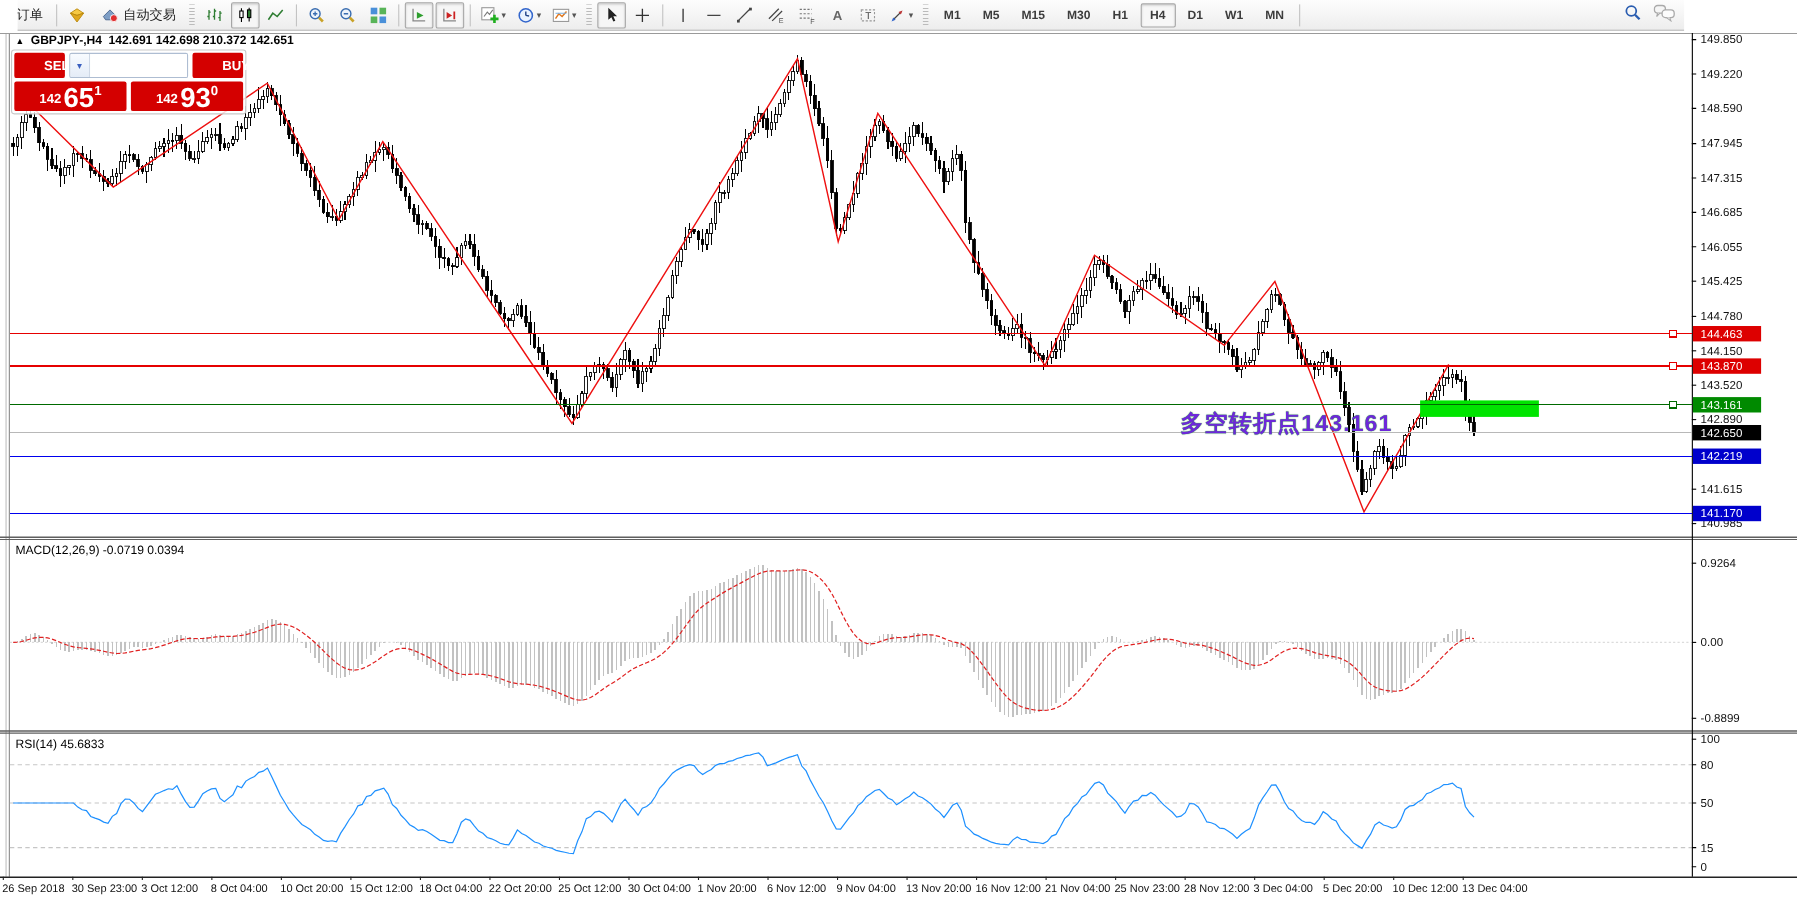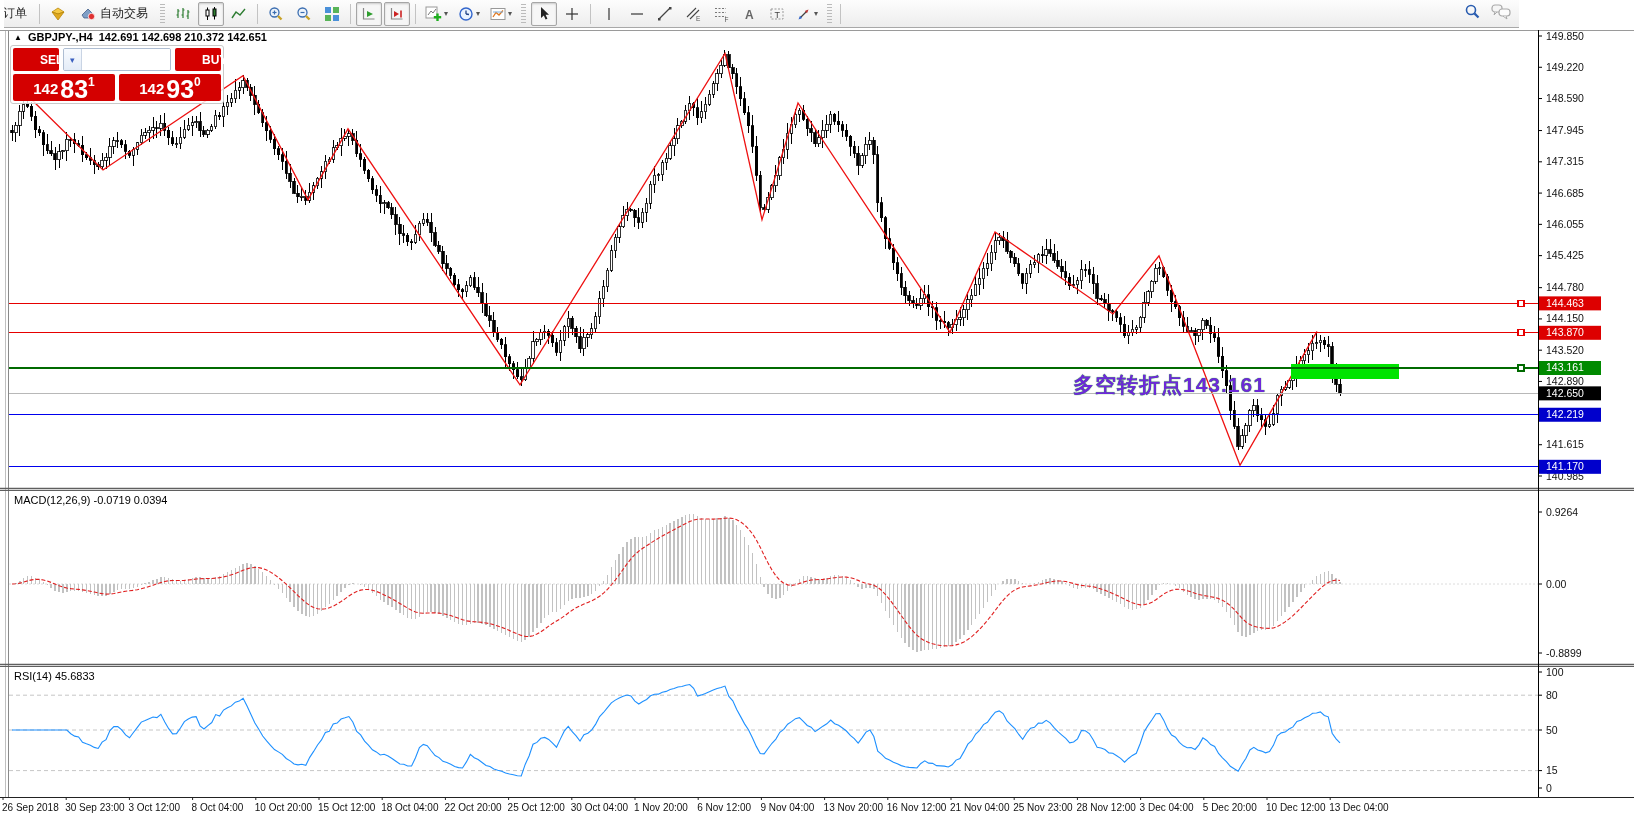--- a/index.html
+++ b/index.html
@@ -1,19 +1,19 @@
 <!DOCTYPE html>
 <html><head>
 <meta charset="utf-8">
 <style>
   html,body{margin:0;padding:0;background:#fff;}
   *{box-sizing:border-box;}
   body{font-family:"Liberation Sans","DejaVu Sans",sans-serif;width:1634px;height:815px;overflow:hidden;position:relative;}
   
-  #toolbar{position:absolute;left:4px;top:0;width:1515px;height:28px;
+  #toolbar{position:absolute;left:16px;top:0;width:1515px;height:28px;
     background:linear-gradient(#fdfdfd,#ededed);border-bottom:1px solid #a8a8a8;
     display:flex;align-items:center;overflow:hidden;white-space:nowrap;}
   .tb{height:24px;min-width:26px;padding:0 3px;margin:0 1px;display:flex;align-items:center;justify-content:center;
     border:1px solid transparent;border-radius:2px;color:#222;font-size:12px;cursor:default;}
   .tb.txt{padding:0 6px;gap:4px;}
   .tb.sel{border-color:#a6a6a6;background:#f6f6f6;box-shadow:inset 0 1px 2px rgba(0,0,0,.18);}
   .sep{width:1px;height:20px;background:#c3c3c3;margin:0 4px;}
   .grip{width:5px;height:20px;margin:0 4px;
     background:repeating-linear-gradient(to bottom,#bbb 0 1px,transparent 1px 3px);}
   .caret{font-size:8px;color:#555;margin-left:2px;}
@@ -33,21 +33,21 @@
     border:1px solid #c9c9c9;border-radius:3px;}
   #tp-row1{display:flex;gap:4px;height:23px;}
   .tpbtn{border:none;border-radius:2px;background:#d40000;color:#fff;font-weight:bold;cursor:pointer;}
   #sell-btn,#buy-btn{width:46px;font-size:12px;padding-left:27px;}
   #vol-box{flex:1;display:flex;border:1px solid #aebdd2;border-radius:2px;background:#fff;overflow:hidden;}
   .volarr{width:19px;border:none;background:linear-gradient(#f8fbff,#e4ecf7);color:#3a5fbf;font-size:9px;cursor:pointer;}
   #vol-dn{border-right:1px solid #c9d4e4;}
   #vol-input{flex:1;border:none;outline:none;text-align:right;padding-right:8px;font-size:13px;font-family:inherit;color:#111;}
   #tp-row2{display:flex;gap:4px;margin-top:3px;height:27px;}
   .bigpx{flex:1;display:flex;align-items:flex-end;justify-content:center;padding-bottom:1px;}
-  .bigpx .sm{font-size:15px;margin:0 2px 3px 0;}
+  .bigpx .sm{font-size:12px;margin:0 2px 3px 0;}
   .bigpx .lg{font-size:25px;line-height:22px;}
   .bigpx .sup{font-size:12px;margin-bottom:11px;}
   
   #annotation{position:absolute;left:1073px;top:343px;font-size:21px;font-weight:bold;letter-spacing:1px;
     color:#2dea2d;text-shadow:0 0 1px #0a0;}
 </style>
 </head>
 <body>
 
 <div id="toolbar">
@@ -255,20 +255,31 @@
     <span>
         <svg width="16" height="16" viewBox="0 0 16 16">
           <line x1="4" y1="12" x2="11" y2="5" stroke="#444" stroke-width="1.2"></line>
           <polygon points="12.5,3.5 8.8,5 11,7.2" fill="#b33"></polygon>
           <polygon points="2.5,13.5 6.2,12 4,9.8" fill="#36c"></polygon>
         </svg>
       </span>
     <span class="caret">▾</span>
   </div>
   <div class="grip"></div>
+  <div id="tf-group" style="display:flex;">
+      <div class="tfb">M1</div>
+      <div class="tfb">M5</div>
+      <div class="tfb">M15</div>
+      <div class="tfb">M30</div>
+      <div class="tfb">H1</div>
+      <div class="tfb active">H4</div>
+      <div class="tfb">D1</div>
+      <div class="tfb">W1</div>
+      <div class="tfb">MN</div>
+    </div>
   <div class="sep"></div>
   <div id="tb-right">
     <span><svg width="17" height="17" viewBox="0 0 17 17">
           <circle cx="7" cy="7" r="4.5" fill="none" stroke="#2a5db0" stroke-width="1.6"></circle>
           <line x1="10.4" y1="10.4" x2="14.5" y2="14.5" stroke="#2a5db0" stroke-width="2.2"></line>
         </svg></span>
     <span><svg width="20" height="17" viewBox="0 0 20 17">
           <rect x="1" y="2" width="10" height="7" rx="3" fill="#f6f6f6" stroke="#aaa" stroke-width="1.2"></rect>
           <path d="M4 9 l-1 3 3-3" fill="#f6f6f6" stroke="#aaa" stroke-width="1"></path>
           <rect x="8" y="6" width="11" height="7" rx="3" fill="#fcfcfc" stroke="#aaa" stroke-width="1.2"></rect>
@@ -1451,21 +1462,21 @@
       <div id="vol-box">
         <button class="volarr" id="vol-dn">▾</button>
         <input id="vol-input" readonly="" value="1.00" style="">
 
       </div>
       <button class="tpbtn" id="buy-btn">BUY</button>
     </div>
     <div id="tp-row2">
       <button class="tpbtn bigpx">
         <span class="sm">142</span>
-          <span class="lg">83</span>
+          <span class="lg">65</span>
           <span class="sup">1</span>
       </button>
       <button class="tpbtn bigpx">
         <span class="sm">142</span>
           <span class="lg">93</span>
           <span class="sup">0</span>
       </button>
     </div>
   </div>
 

